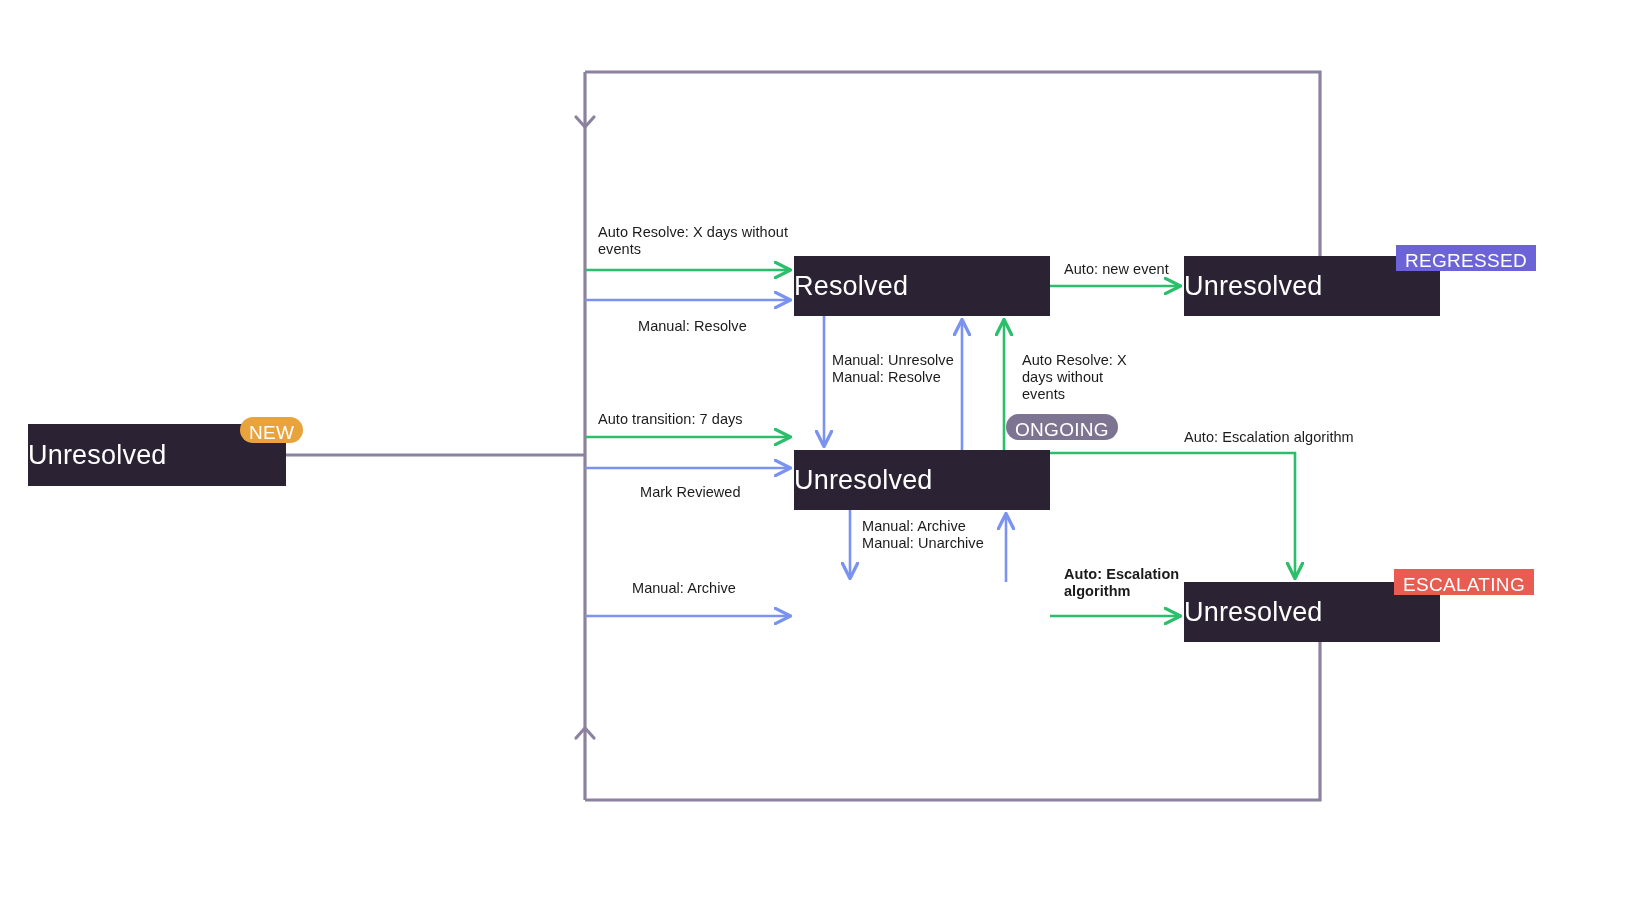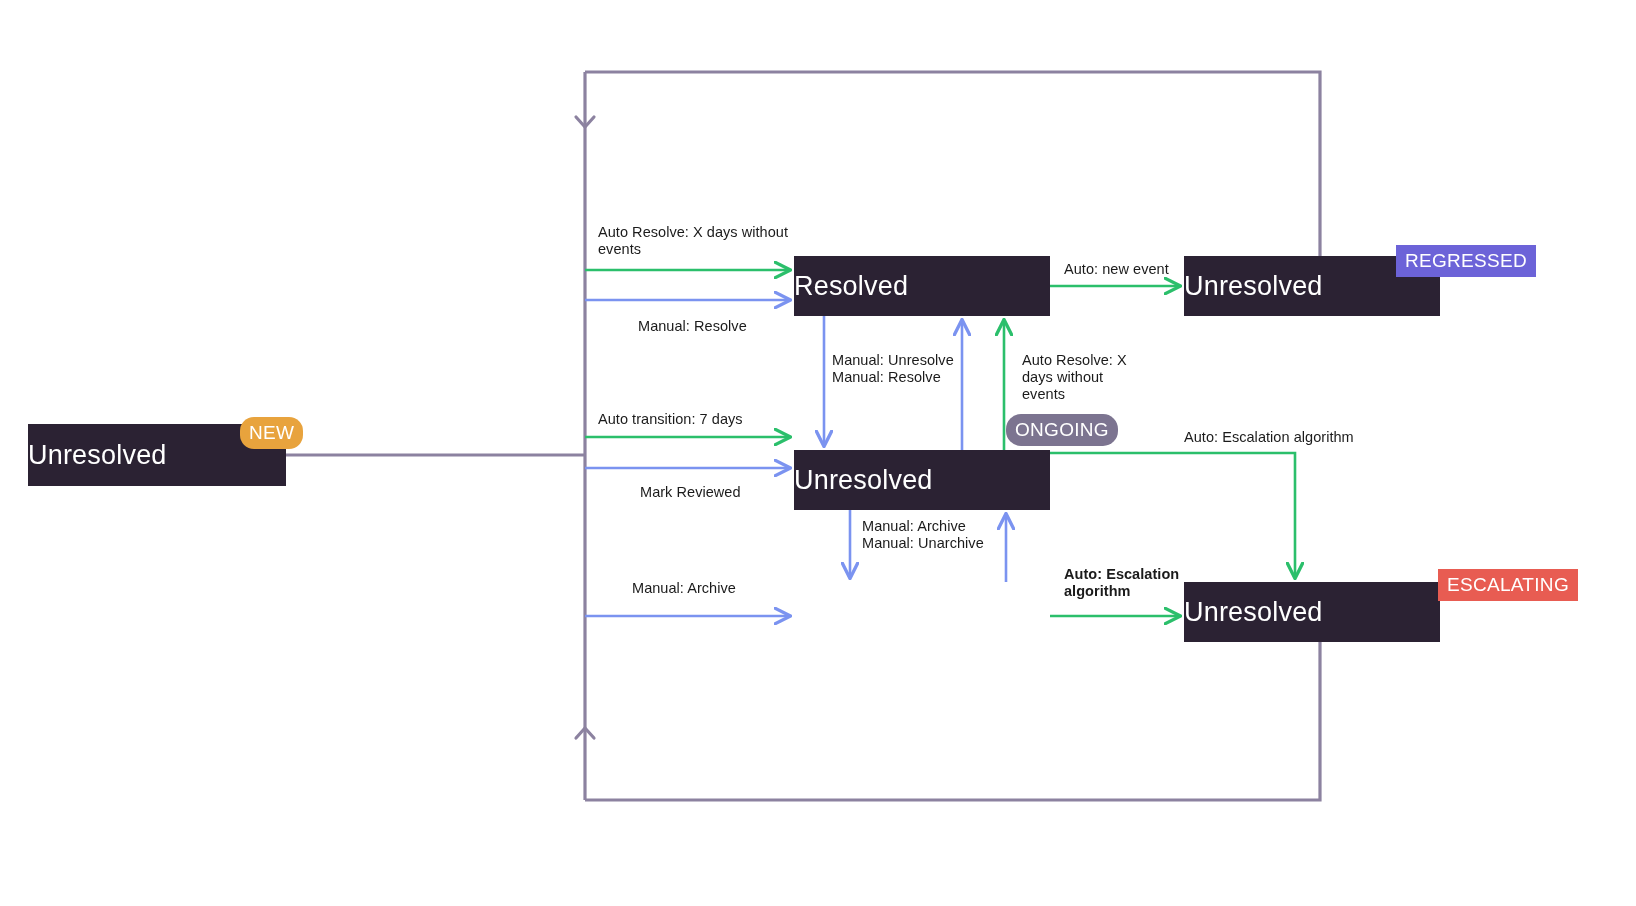--- a/index.html
+++ b/index.html
@@ -36,29 +36,29 @@
     font-size: 27px;
     font-weight: 400;
     letter-spacing: 0.2px;
     box-sizing: border-box;
   }
   .badge {
     position: absolute;
     color: #ffffff;
     font-size: 19px;
     line-height: 1;
-    padding: 6px 9px 7px 9px;
+    padding: 6px 9px 1px 9px;
     box-sizing: border-box;
     white-space: nowrap;
     letter-spacing: 0.3px;
   }
   .badge-new      { background: #E8A33D; border-radius: 14px; }
   .badge-ongoing  { background: #7C7490; border-radius: 15px; }
   .badge-regressed{ background: #6C63D8; }
-  .badge-escalating{ background: #E85C52; margin-left: 44px; }
+  .badge-escalating{ background: #E85C52; }
   .edge-label {
     position: absolute;
     color: #1b1b1b;
     font-size: 14.5px;
     line-height: 17px;
     white-space: pre;
     letter-spacing: 0.05px;
   }
 </style>
 </head>

